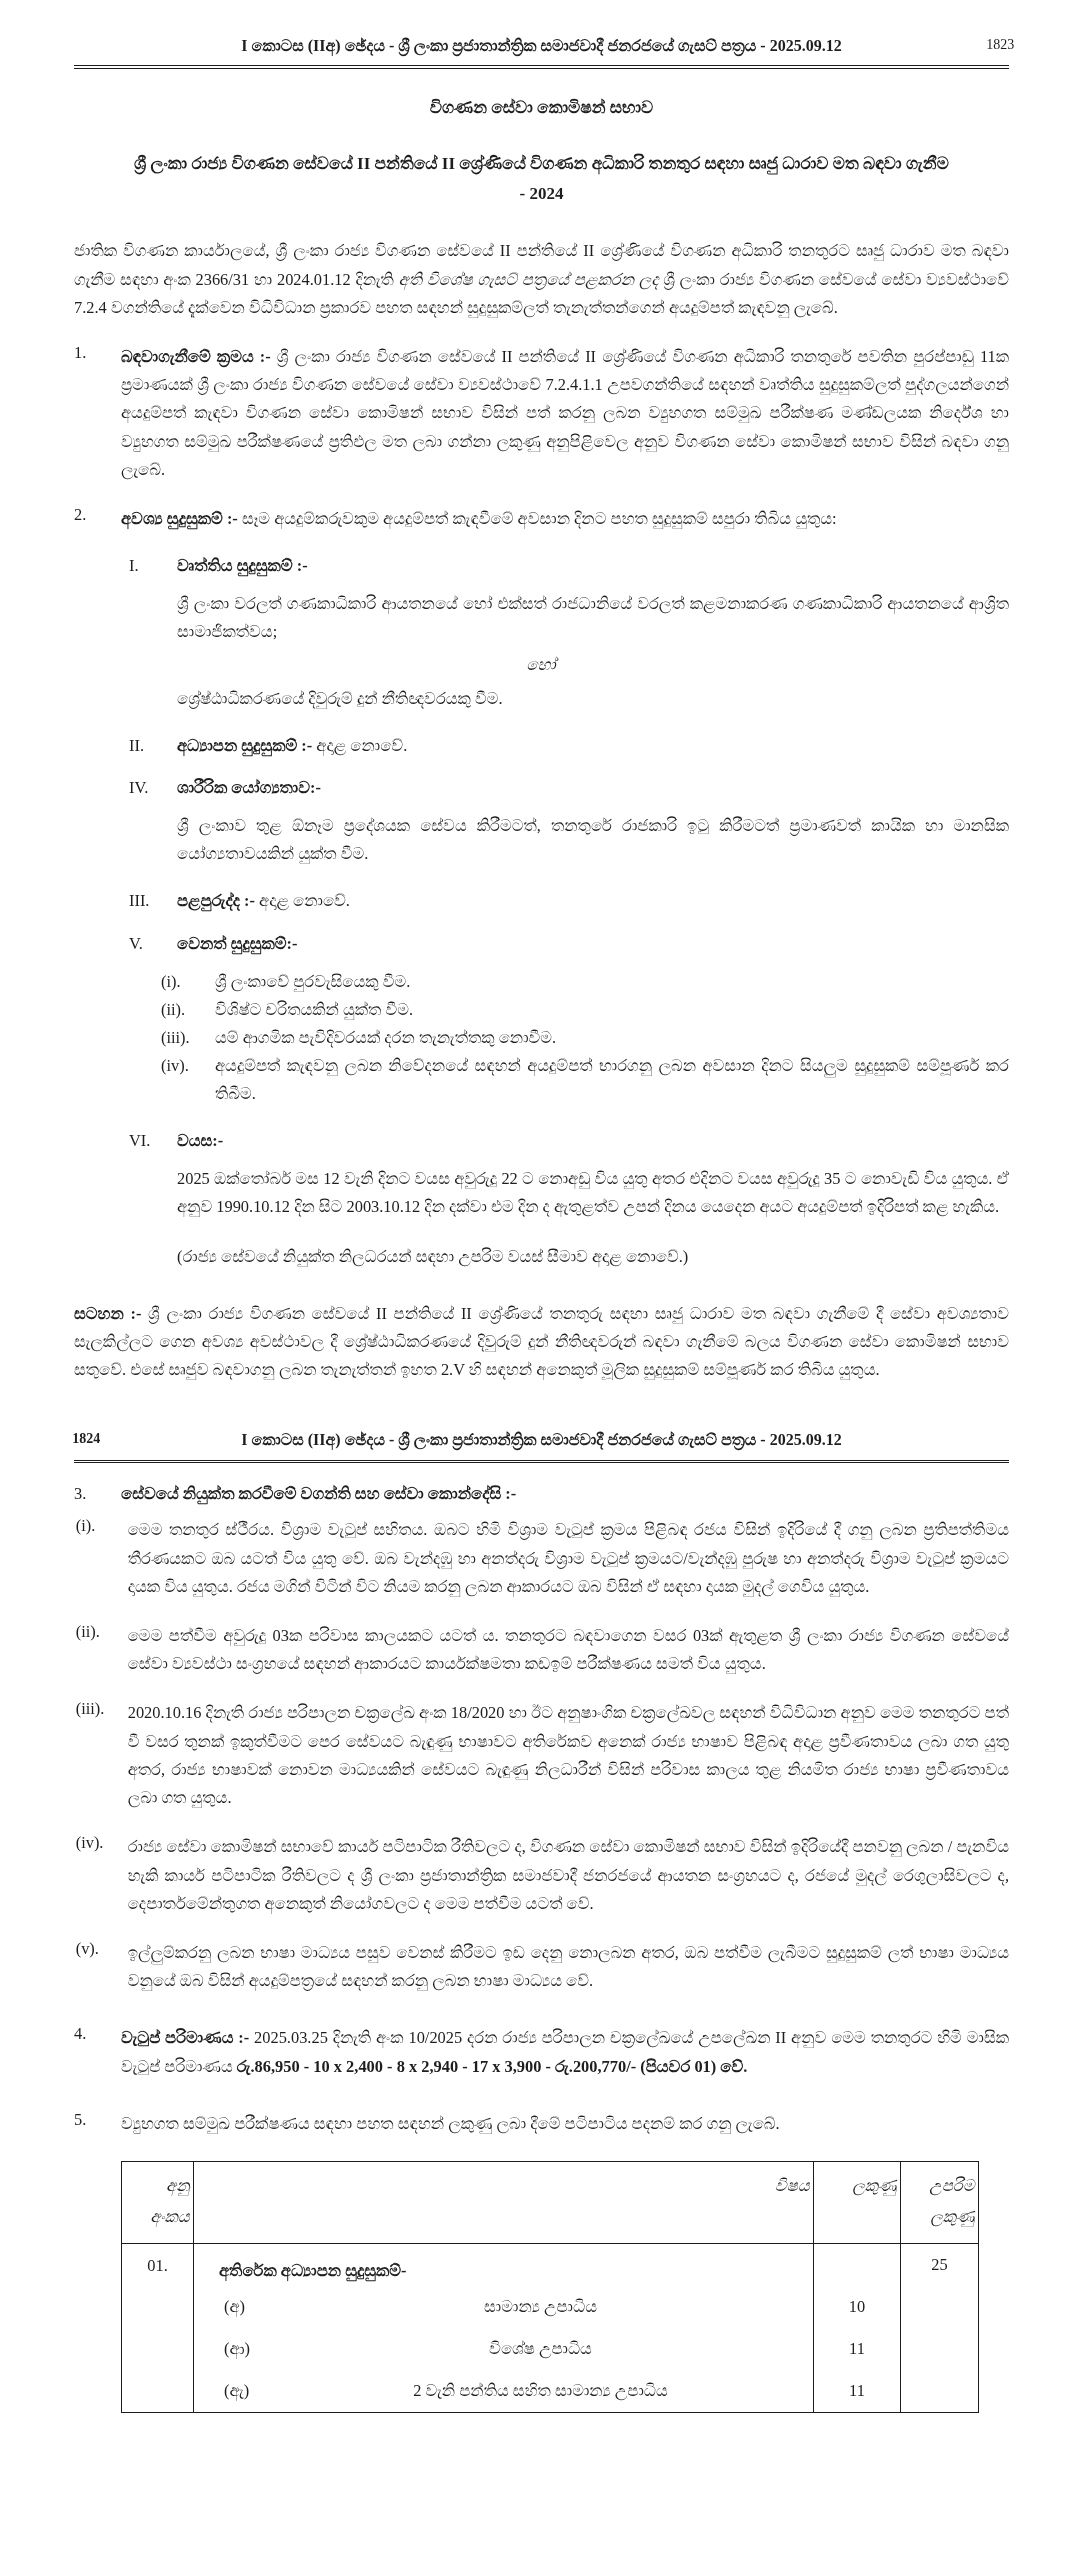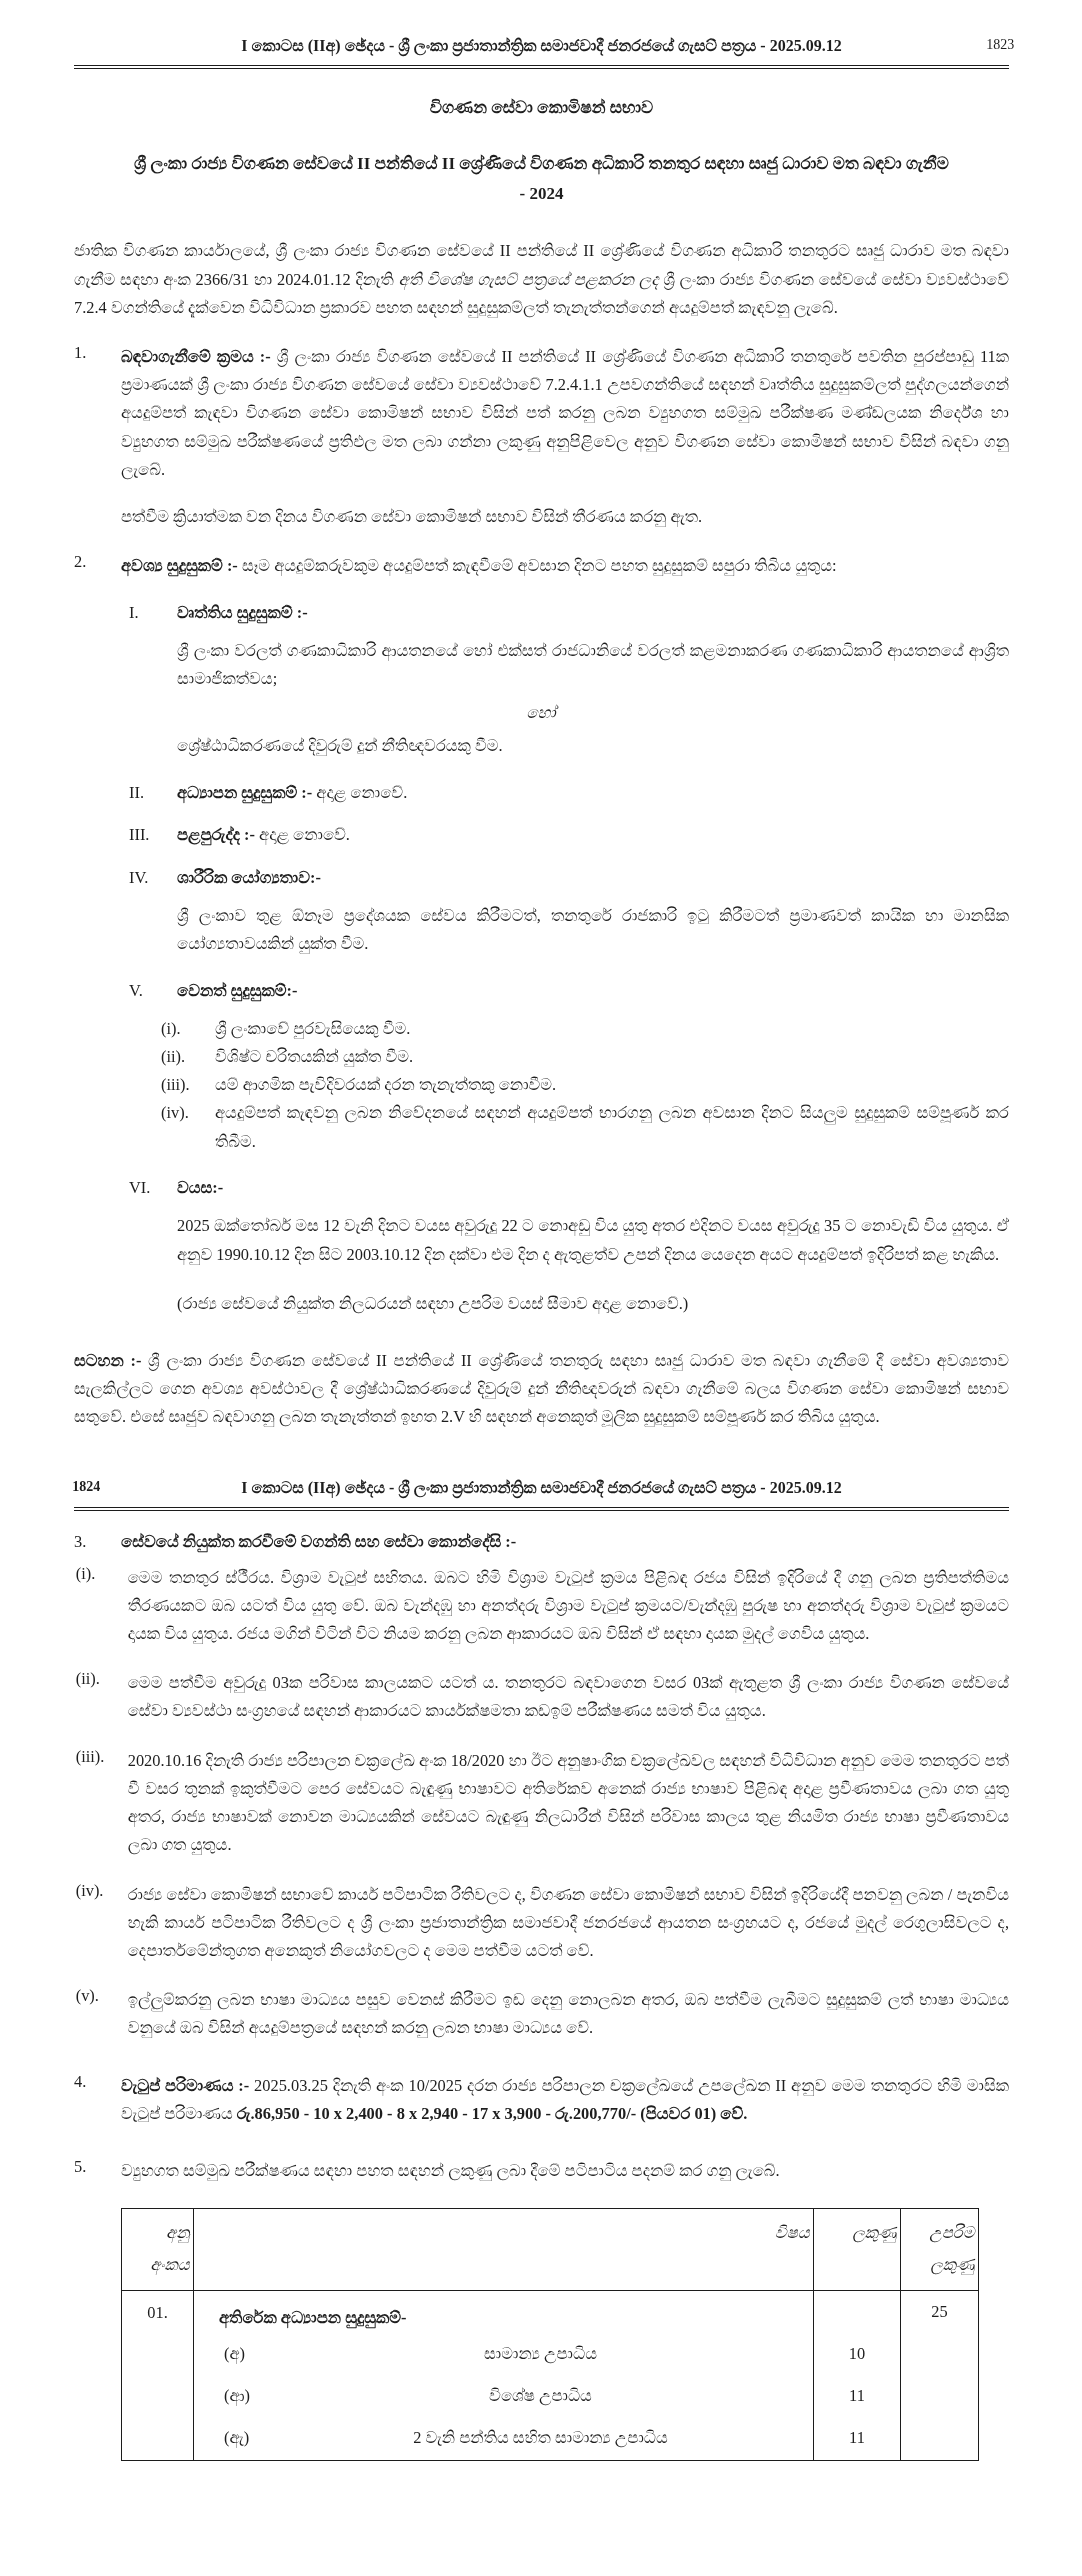--- a/index.html
+++ b/index.html
@@ -72,21 +72,20 @@
     <div>ශ්‍රී ලංකා රාජ්‍ය විගණන සේවයේ  II පන්තියේ II ශ්‍රේණියේ විගණන අධිකාරි තනතුර සඳහා සෘජු ධාරාව මත බඳවා ගැනීම</div>
     <div>- 2024</div>
   </div>
 
   <p class="just mt-lg"><span>ජාතික විගණන කාර්යාලයේ, ශ්‍රී ලංකා රාජ්‍ය විගණන සේවයේ  II පන්තියේ II ශ්‍රේණියේ විගණන අධිකාරි තනතුරට සෘජු ධාරාව මත බඳවා ගැනීම සඳහා අංක 2366/31 හා 2024.01.12 දිනැති </span><span class="ital">අති විශේෂ ගැසට් පත්‍රයේ පළකරන ලද</span><span> ශ්‍රී ලංකා රාජ්‍ය විගණන සේවයේ සේවා ව්‍යවස්ථාවේ 7.2.4 වගන්තියේ දැක්වෙන විධිවිධාන ප්‍රකාරව පහත සඳහන් සුදුසුකම්ලත් තැනැත්තන්ගෙන් අයදුම්පත් කැඳවනු ලැබේ.</span></p>
 
   <div class="num-item mt-md">
     <div class="num-col">1.</div>
     <div class="num-body just"><span class="bold">බඳවාගැනීමේ ක්‍රමය :-</span><span> ශ්‍රී ලංකා රාජ්‍ය විගණන සේවයේ II පන්තියේ II ශ්‍රේණියේ  විගණන අධිකාරි තනතුරේ පවතින පුරප්පාඩු 11ක ප්‍රමාණයක් ශ්‍රී ලංකා රාජ්‍ය විගණන සේවයේ සේවා ව්‍යවස්ථාවේ 7.2.4.1.1 උපවගන්තියේ සඳහන් වෘත්තිය සුදුසුකම්ලත් පුද්ගලයන්ගෙන්  අයදුම්පත් කැඳවා විගණන සේවා කොමිෂන් සභාව විසින් පත් කරනු ලබන ව්‍යුහගත සම්මුඛ පරීක්ෂණ මණ්ඩලයක නිර්දේශ හා ව්‍යුහගත සම්මුඛ පරීක්ෂණයේ ප්‍රතිඵල මත ලබා ගන්නා ලකුණු අනුපිළිවෙල අනුව විගණන සේවා කොමිෂන් සභාව විසින් බඳවා ගනු ලැබේ.</span></div>
   </div>
-  <p class="sub-note just">පත්වීම ක්‍රියාත්මක වන දිනය විගණන සේවා කොමිෂන් සභාව විසින් තීරණය කරනු ඇත.</p>
 
   <div class="num-item mt-md">
     <div class="num-col">2.</div>
     <div class="num-body just"><span class="bold">අවශ්‍ය සුදුසුකම් :-</span><span> සෑම අයදුම්කරුවකුම අයදුම්පත් කැඳවීමේ අවසාන දිනට පහත සුදුසුකම් සපුරා තිබිය යුතුය:</span></div>
   </div>
 
   <div class="roman-item">
     <div class="roman-col">I.</div>
     <div class="roman-body">
       <div class="bold">වෘත්තිය සුදුසුකම් :-</div>
@@ -95,30 +94,30 @@
       <p class="just">ශ්‍රේෂ්ඨාධිකරණයේ දිවුරුම් දුන් නීතිඥවරයකු වීම.</p>
     </div>
   </div>
 
   <div class="roman-item">
     <div class="roman-col">II.</div>
     <div class="roman-body"><span class="bold">අධ්‍යාපන සුදුසුකම් :-</span><span> අදාළ නොවේ.</span></div>
   </div>
 
   <div class="roman-item">
-    <div class="roman-col">III.</div>
-    <div class="roman-body"><span class="bold">පළපුරුද්ද  :-</span><span>  අදාළ නොවේ.</span></div>
-  </div>
-
-  <div class="roman-item">
     <div class="roman-col">IV.</div>
     <div class="roman-body">
       <div class="bold">ශාරීරික යෝග්‍යතාව:-</div>
       <p class="just mt-sm">ශ්‍රී ලංකාව තුළ ඕනෑම ප්‍රදේශයක සේවය කිරීමටත්, තනතුරේ රාජකාරි ඉටු කිරීමටත් ප්‍රමාණවත් කායික හා මානසික යෝග්‍යතාවයකින් යුක්ත වීම.</p>
     </div>
+  </div>
+
+  <div class="roman-item">
+    <div class="roman-col">III.</div>
+    <div class="roman-body"><span class="bold">පළපුරුද්ද  :-</span><span>  අදාළ නොවේ.</span></div>
   </div>
 
   <div class="roman-item">
     <div class="roman-col">V.</div>
     <div class="roman-body bold">වෙනත් සුදුසුකම්:-</div>
   </div>
   <div class="vsub mt-sm">
     <div class="snum">(i).</div>
     <div class="stxt just">ශ්‍රී ලංකාවේ පුරවැසියෙකු වීම.</div>
   </div>

